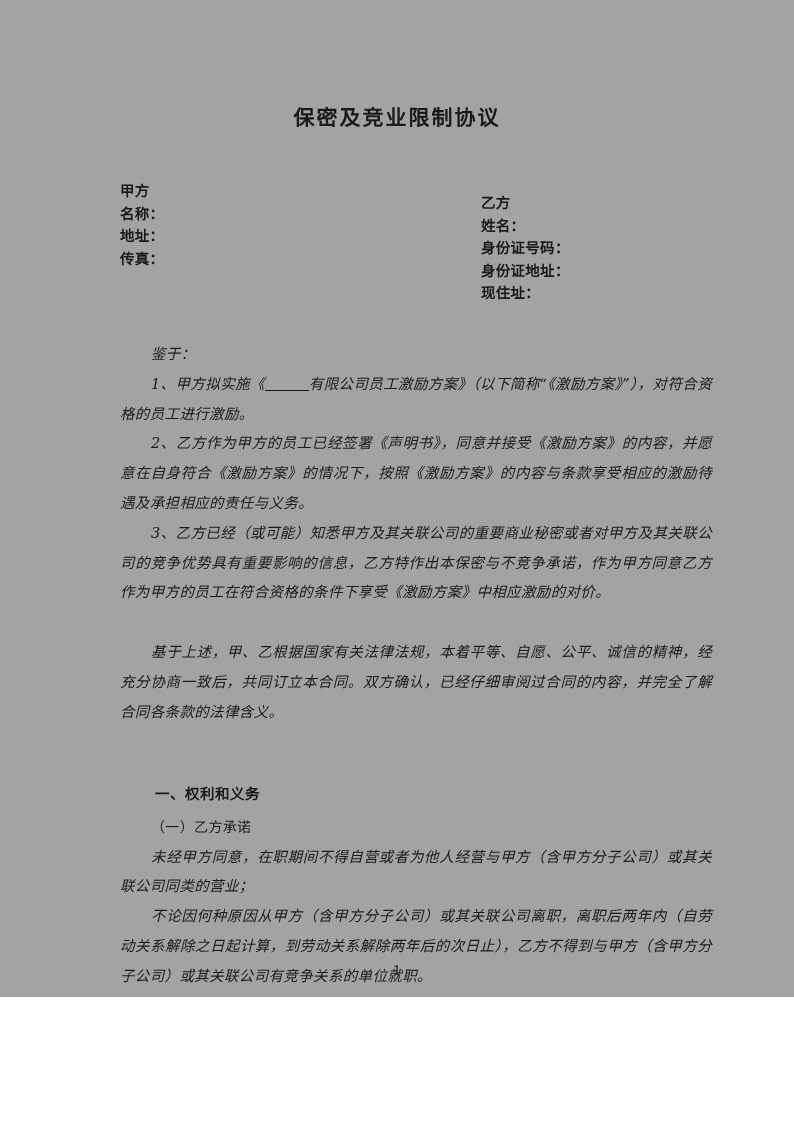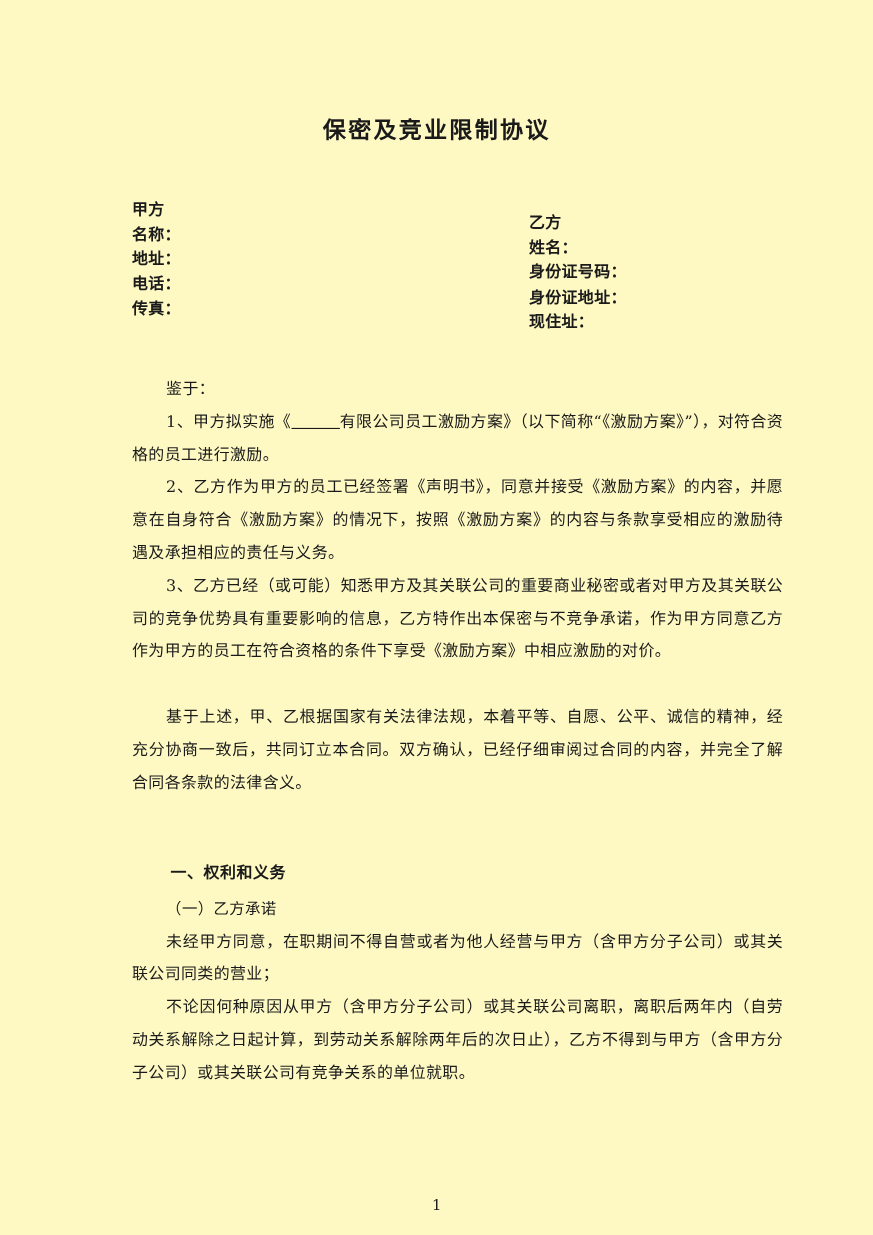--- a/index.html
+++ b/index.html
@@ -8,23 +8,23 @@
     padding: 0;
     background: #ffffff;
   }
   body {
     font-family: "DejaVu Serif", "Liberation Serif", serif;
     color: #1a1a1a;
   }
   .page {
     position: relative;
     width: 794px;
-    height: 1123px;
+    height: 997px;
     margin: 0 auto;
-    background: #fef9c3;
+    background: #a3a3a3;
     overflow: hidden;
     box-sizing: border-box;
   }
 
   
   .doc-title {
     position: absolute;
     top: 103px;
     left: 0;
     width: 794px;
@@ -70,20 +70,21 @@
   .para {
     font-size: 14.5px;
     line-height: 29.8px;
     text-align: justify;
     text-justify: inter-ideograph;
     letter-spacing: 0.35px;
     margin: 0;
   }
   .para.indent {
     text-indent: 31px;
+    font-style: italic;
   }
   .spacer-line {
     height: 29.8px;
   }
   .heading {
     font-size: 14.5px;
     font-weight: bold;
     line-height: 29.8px;
     text-indent: 31px;
     letter-spacing: 0.5px;
@@ -120,21 +121,20 @@
 <div class="page">
 
   <div class="doc-title">保密及竞业限制协议</div>
 
   <div class="parties">
 
     <div class="party-col left">
       <div class="party-line">甲方</div>
       <div class="party-line">名称：</div>
       <div class="party-line">地址：</div>
-      <div class="party-line">电话：</div>
       <div class="party-line">传真：</div>
     </div>
 
     <div class="party-col right">
       <div class="party-line">乙方</div>
       <div class="party-line">姓名：</div>
       <div class="party-line">身份证号码：</div>
       <div class="party-line">身份证地址：</div>
       <div class="party-line">现住址：</div>
     </div>

